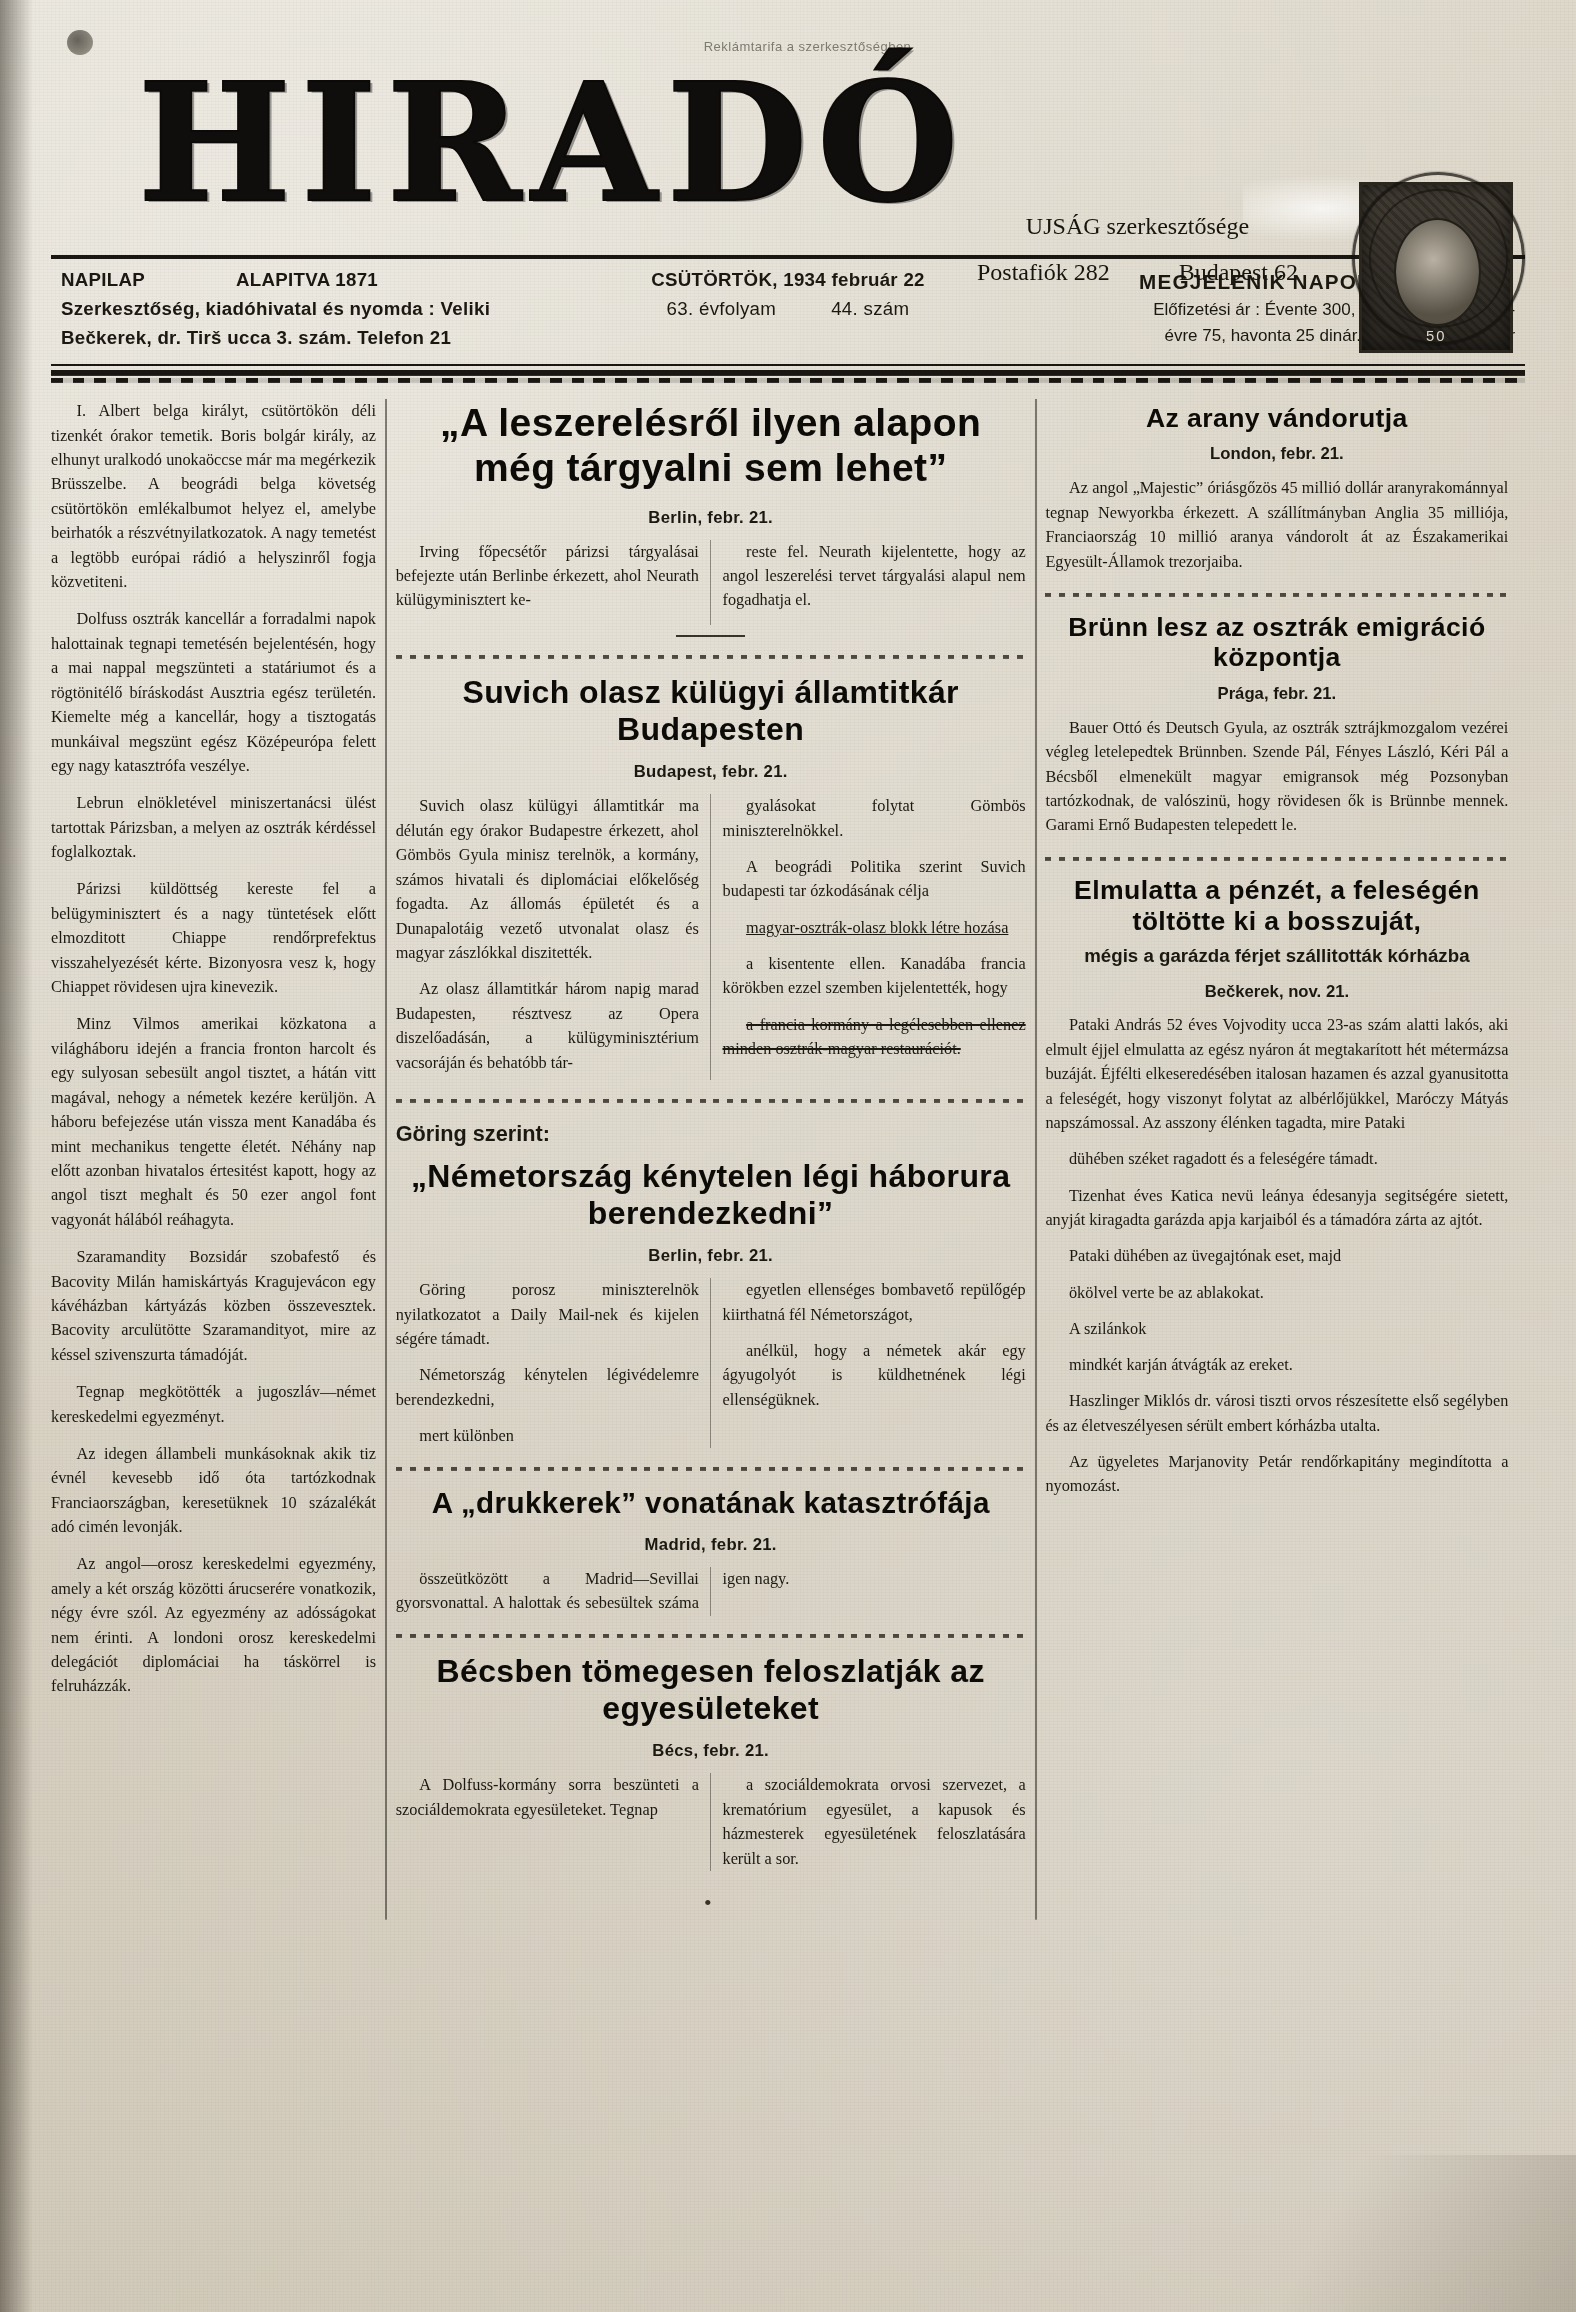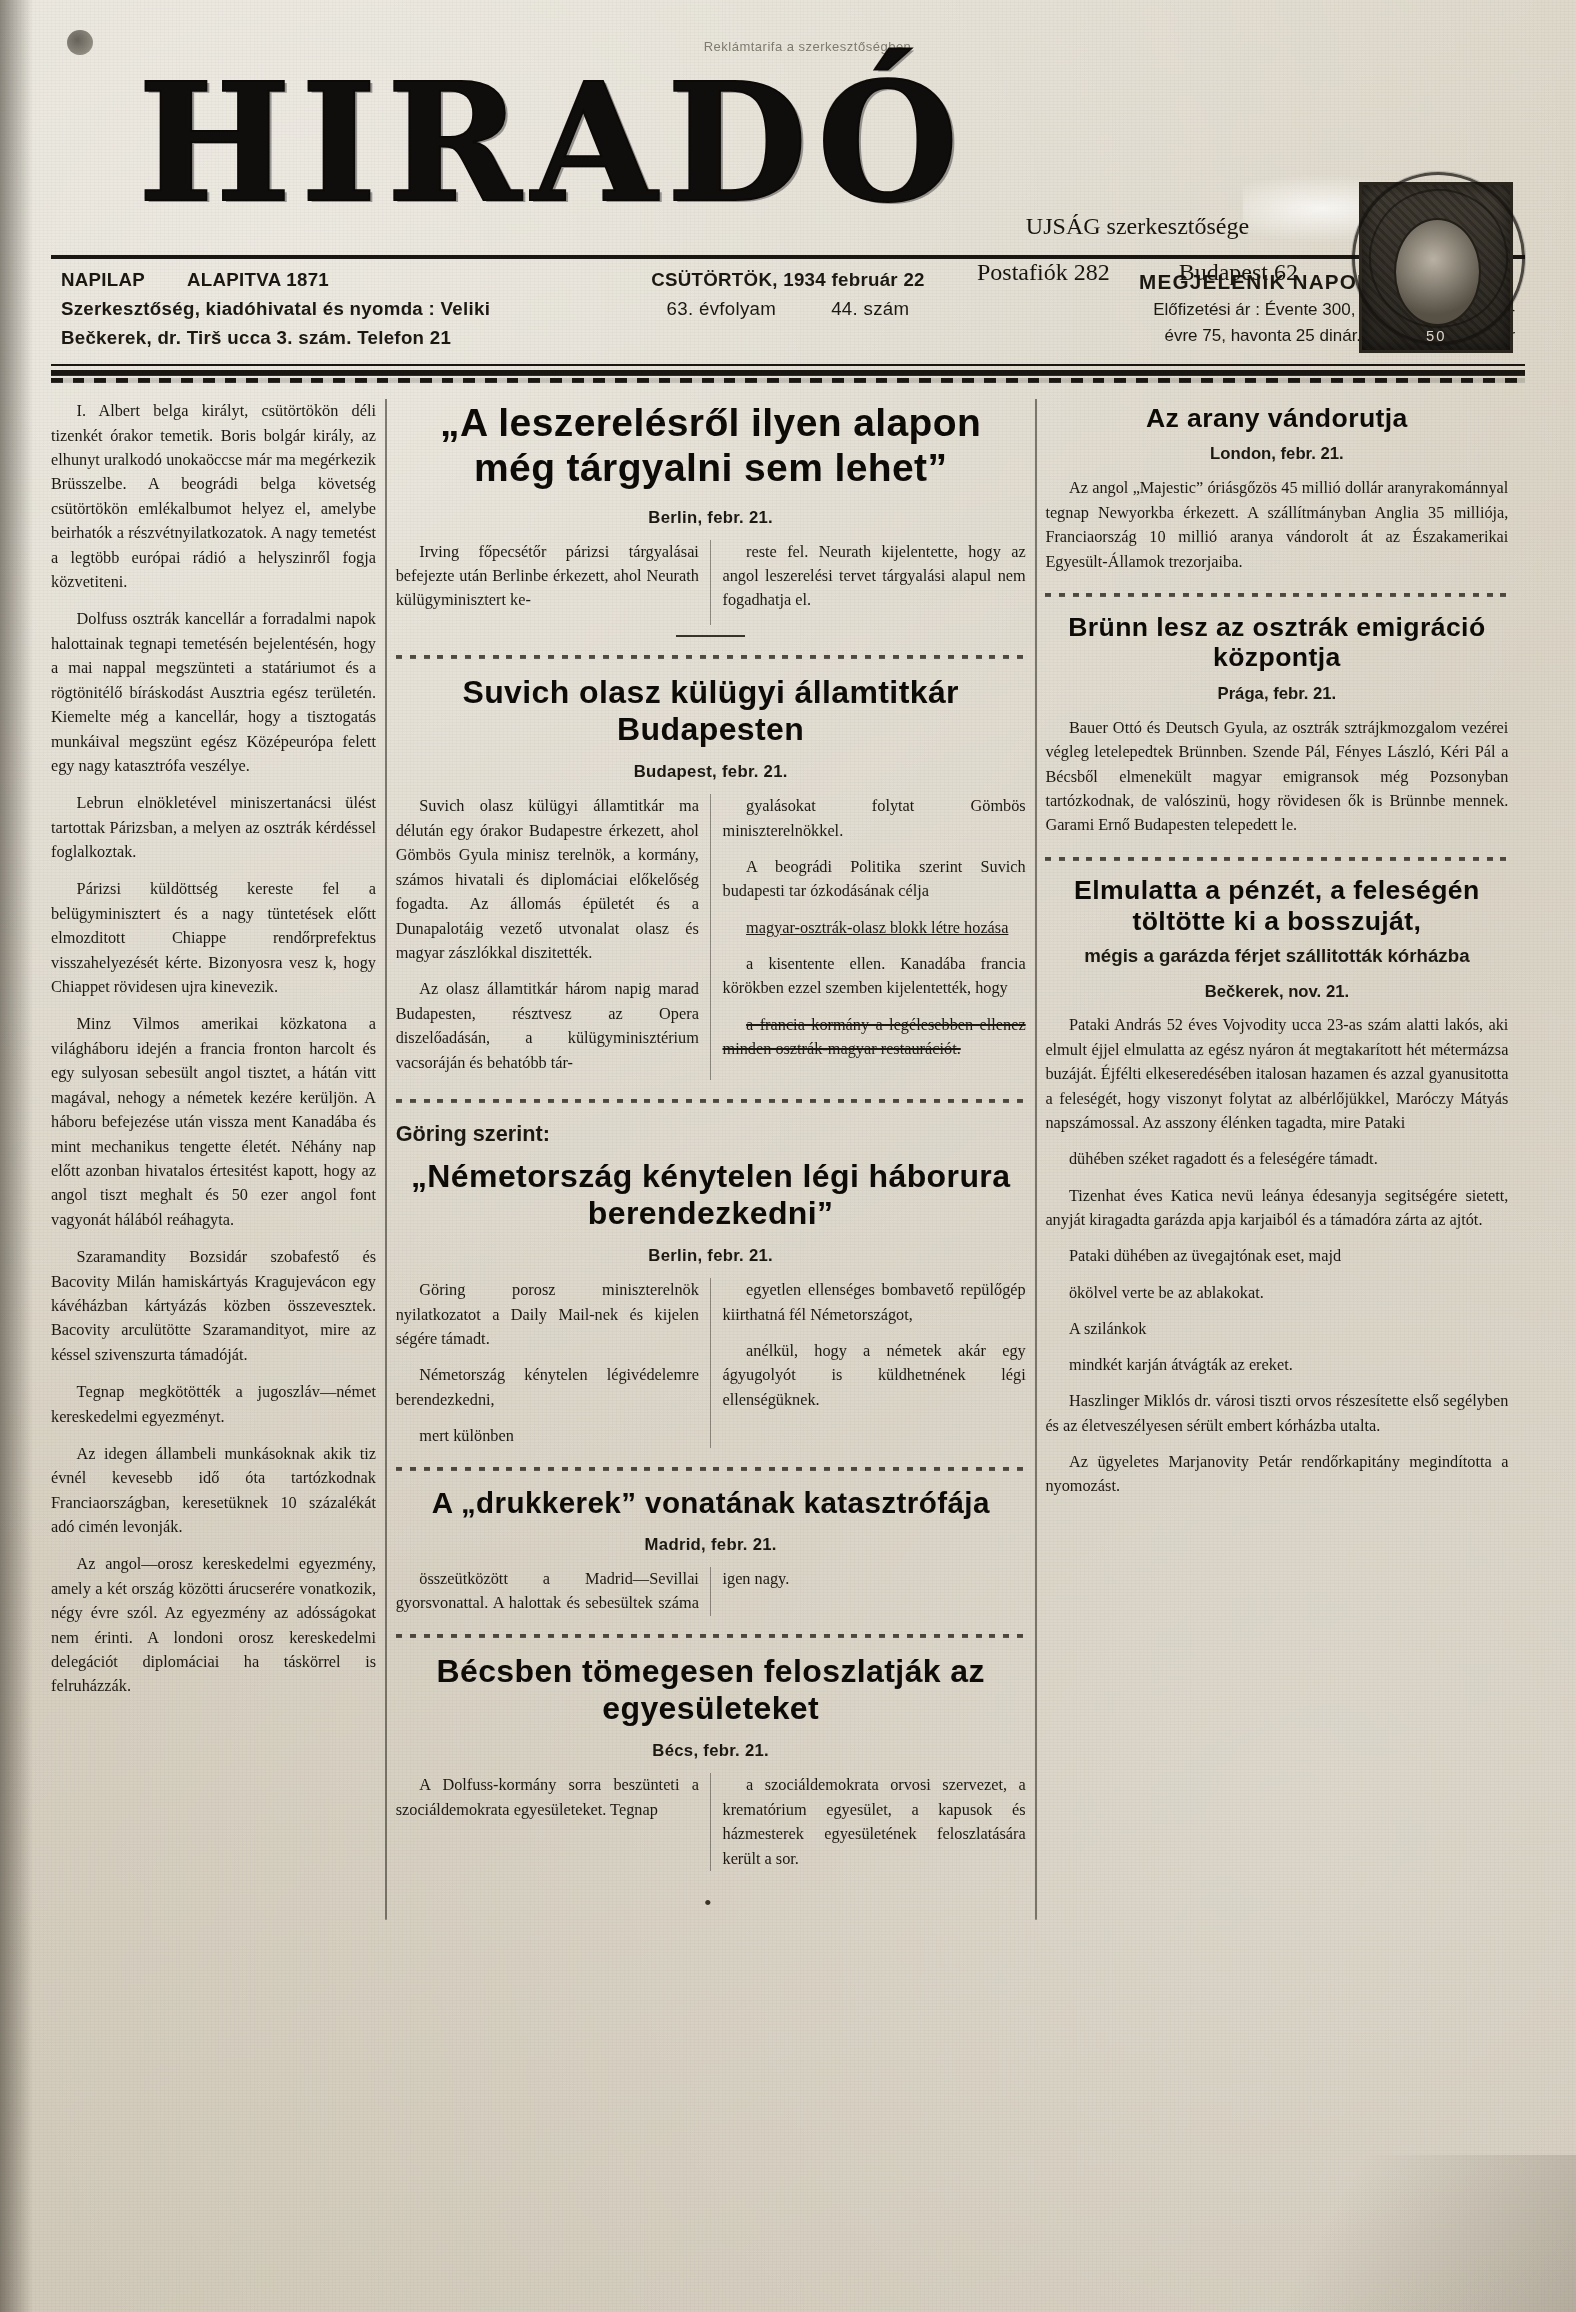--- a/index.html
+++ b/index.html
@@ -101,21 +101,21 @@
   .infobar{
     display:grid;
     grid-template-columns:1fr 1fr 1fr;
     font-family:"Liberation Sans", sans-serif;
     padding:6.9px 0 7.9px 0;
     color:#16130f;
   }
   .infobar .col{padding:0 9.9px;}
   .infobar .line{font-size:18.7px;line-height:1.55;letter-spacing:0.3px;}
   .infobar .bold{font-weight:700;}
-  .infobar .c1 .line1{display:flex;gap:42px;}
+  .infobar .c1 .line1{display:flex;gap:91px;}
   .infobar .c2{text-align:center;font-size:19.7px;}
   .infobar .c2 .line2{display:flex;gap:55px;justify-content:center;}
   .infobar .c3{text-align:right;}
   .infobar .c3 .hdr{font-size:20.7px;font-weight:700;letter-spacing:1.2px;}
   .infobar .c3 .sub{font-size:17px;line-height:1.55;}
   .band{
     height:15.8px;margin-top:3.9px;
     background:
       linear-gradient(#1a1713,#1a1713) 0 0/100% 5.9px no-repeat,
       repeating-linear-gradient(90deg,#1a1713 0 11.8px, rgba(0,0,0,.15) 11.8px 21.7px) 0 8.9px/100% 4.9px no-repeat;

